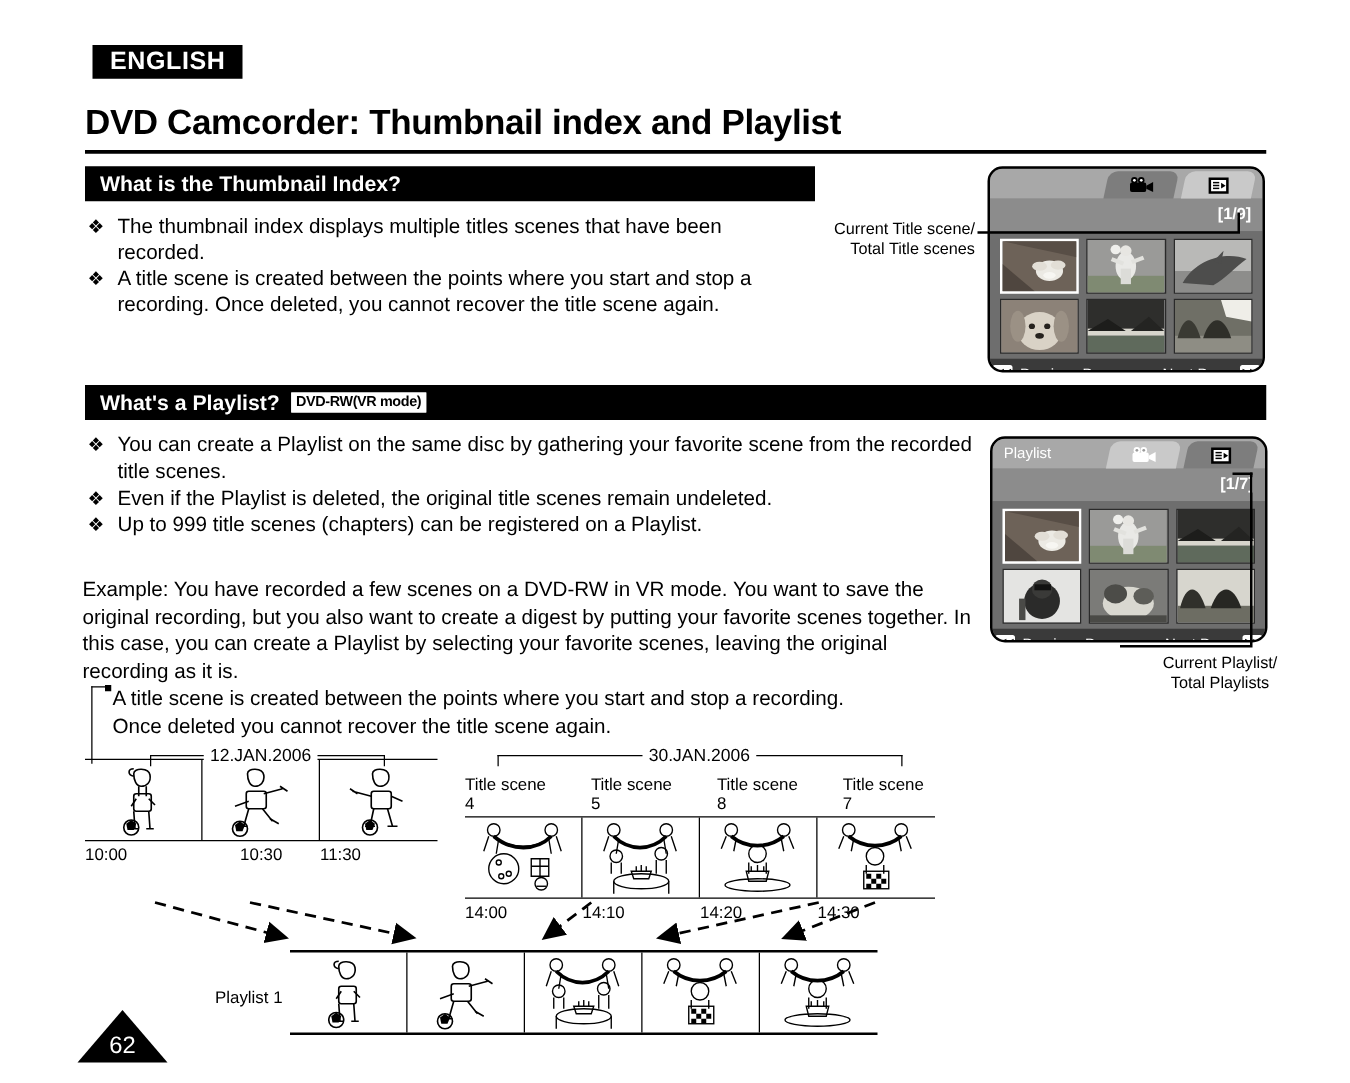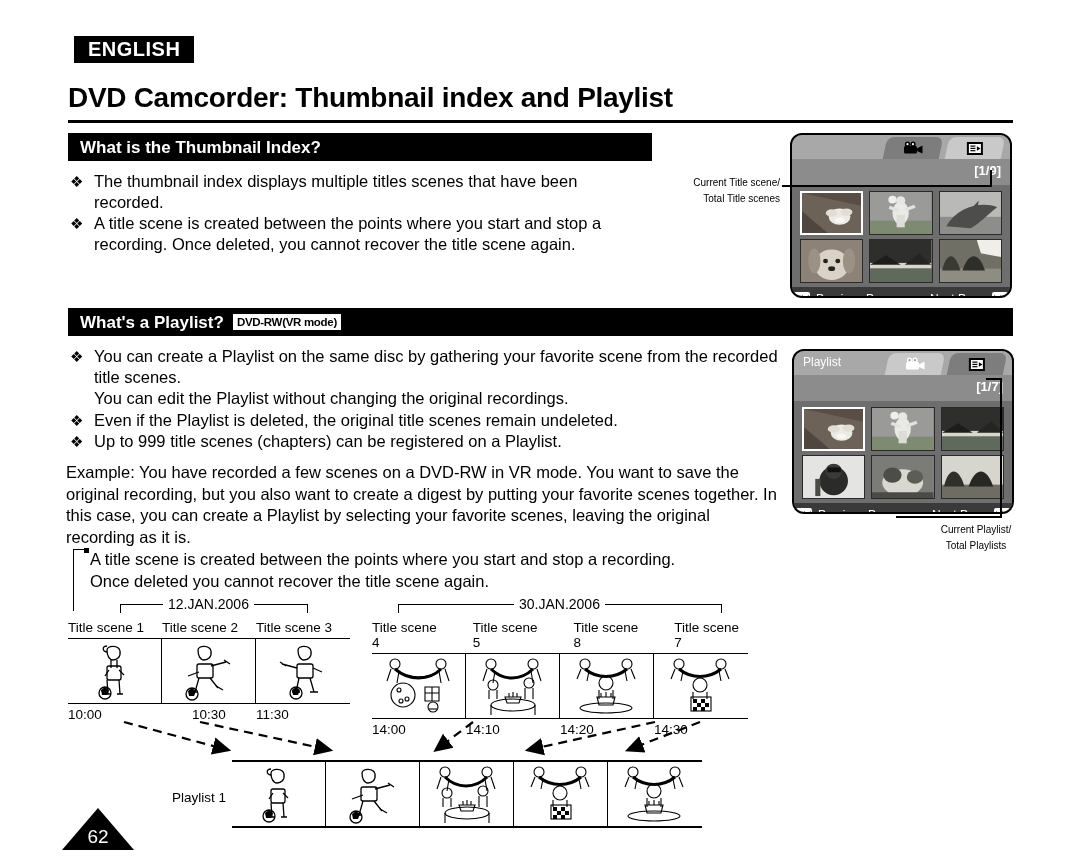--- a/index.html
+++ b/index.html
@@ -168,21 +168,21 @@
 
   
   .ptr {
     position: absolute;
     width: 0; height: 0;
     z-index: 6;
   }
 
   .callout-text {
     position: absolute;
-    font-size: 10px; line-height: 16px;
+    font-size: 13px; line-height: 16px;
     text-align: right;
   }
   .callout-text.center { text-align: center; }
   .lead-line { position: absolute; background: #000; }
 
   
   .tl { position: absolute; }
   .tl-bracket {
     position: absolute;
     border-top: 1.4px solid #000;
@@ -388,21 +388,20 @@
 <div class="sec-bar" style="left:68px; top:308px; width:945px; height:28px;">
   <span class="sec-label">What's a Playlist?</span>
   <span class="mode-badge">DVD-RW(VR mode)</span>
 </div>
 
 <div class="bullet-list" style="left:70px; top:346px; width:710px;">
   <div class="bullet-row">
     <span class="bullet-mark">❖</span>
     <span class="bullet-text">You can create a Playlist on the same disc by gathering your favorite scene from the recorded title scenes.</span>
   </div>
-  <div class="sub-line">You can edit the Playlist without changing the original recordings.</div>
   <div class="bullet-row" style="margin-top:1px;">
     <span class="bullet-mark">❖</span>
     <span class="bullet-text">Even if the Playlist is deleted, the original title scenes remain undeleted.</span>
   </div>
   <div class="bullet-row">
     <span class="bullet-mark">❖</span>
     <span class="bullet-text">Up to 999 title scenes (chapters) can be registered on a Playlist.</span>
   </div>
 </div>
 
@@ -524,25 +523,20 @@
 <div class="lead-line" style="left:986px; top:378px; width:16px; height:1.6px;"></div>
 <div class="lead-line" style="left:896px; top:516px; width:106px; height:1.6px;"></div>
 <div class="callout-text center" style="left:896px; top:522px; width:160px;">
   <div>Current Playlist/</div>
   <div>Total Playlists</div>
 </div>
 
 <div class="tl" style="left:68px; top:604px; width:282px;">
   <div class="tl-bracket" style="left:52px; top:0; width:188px;">
     <div class="tl-date" style="left:42px;">12.JAN.2006</div>
-  </div>
-  <div class="tl-head" style="margin-top:16px;">
-    <div style="width:94px;">Title scene 1</div>
-    <div style="width:94px;">Title scene 2</div>
-    <div style="width:94px;">Title scene 3</div>
   </div>
   <div class="tl-strip" style="margin-top:3px;">
     <div class="tl-cell" style="width:94px;">
       <svg width="52" height="58" viewBox="0 0 52 58">
         <g fill="none" stroke="#000" stroke-width="1.3">
           <path d="M18 8 C18 3 30 3 31 9 C32 15 28 18 24 18 C20 18 18 13 18 8Z"></path>
           <path d="M18 10 C13 9 13 4 18 4"></path>
           <path d="M22 18 L22 26 M28 18 L28 26"></path>
           <rect x="18" y="24" width="14" height="14" rx="2"></rect>
           <path d="M18 38 L19 52 M30 38 L31 52"></path>

